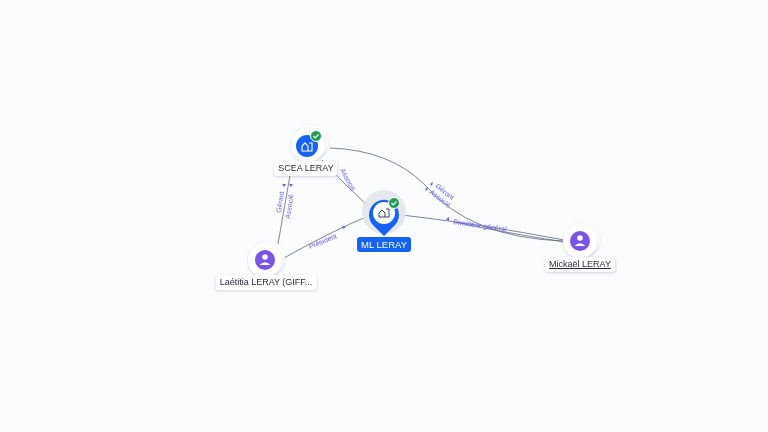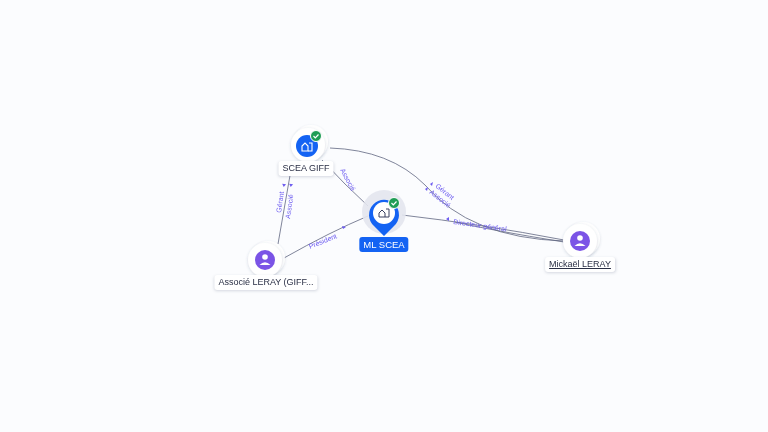--- a/index.html
+++ b/index.html
@@ -115,16 +115,16 @@
     <circle cx="583" cy="239" r="17" fill="#ffffff" opacity="0.8" filter="url(#sh)"></circle>
     <circle cx="580" cy="241" r="17" fill="#ffffff" filter="url(#sh)"></circle>
     <circle cx="580" cy="241" r="10" fill="#7b54e6"></circle>
     <g fill="#ffffff">
       <circle cx="580" cy="238" r="2.8"></circle>
       <path d="M574.5 246 Q580 240.5 585.5 246 Z"></path>
     </g>
   </g>
 </svg>
 
-<div class="node-label" style="left:306px; top:161px;">SCEA GIFF</div>
-<div class="node-label selected" style="left:384px; top:237px;">ML SCEA</div>
-<div class="node-label" style="left:266px; top:275px;">Associé LERAY (GIFF...</div>
+<div class="node-label" style="left:306px; top:161px;">SCEA LERAY</div>
+<div class="node-label selected" style="left:384px; top:237px;">ML LERAY</div>
+<div class="node-label" style="left:266px; top:275px;">Laétitia LERAY (GIFF...</div>
 <div class="node-label" style="left:580px; top:257px;text-decoration:underline;">Mickaël LERAY</div>
 
 </body></html>

